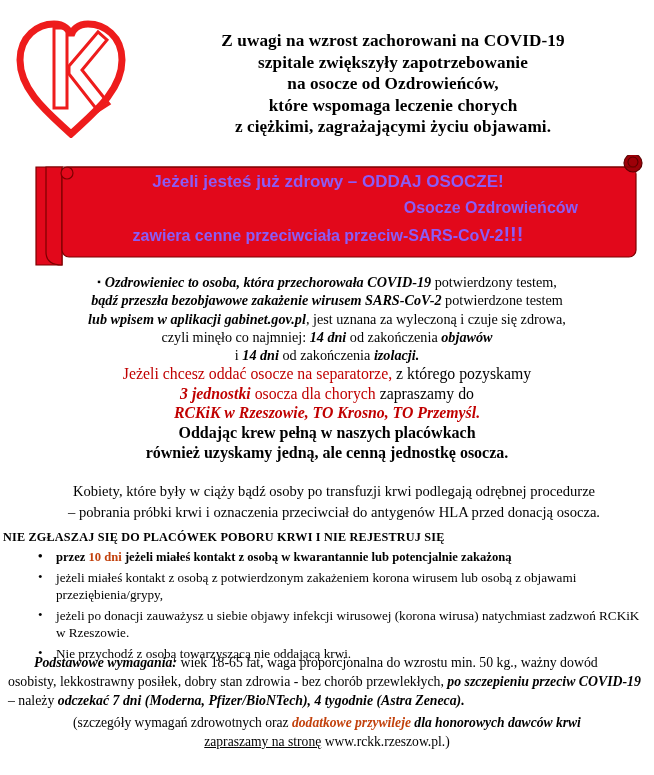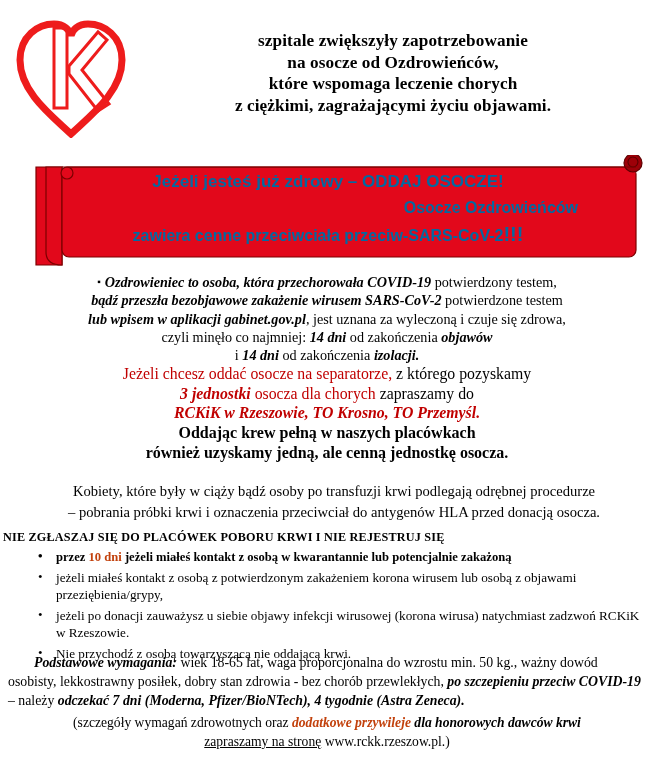--- a/index.html
+++ b/index.html
@@ -53,21 +53,21 @@
   .banner-svg {
     position: absolute;
     left: 0; top: 0;
   }
   .banner-text {
     position: absolute;
     left: 78px;
     top: 14px;
     width: 500px;
     text-align: center;
-    color: #0369a1;
+    color: #8b5cf6;
     font-family: "Liberation Sans", "DejaVu Sans", sans-serif;
     font-weight: bold;
     font-size: 16.5px;
     line-height: 26px;
   }
   .banner-text .l1 { font-size: 17px; }
   .banner-text .l2 { font-size: 16px; text-align: right; }
   .banner-text .l3 { font-size: 16px; }
   .bang { font-size: 20px; }
 
@@ -191,20 +191,21 @@
 
   <div class="logo">
     <svg width="118" height="122" viewBox="0 0 118 122" xmlns="http://www.w3.org/2000/svg">
       <path d="M59 118 C 40 100, 8 76, 8 44 C 8 20, 26 8, 42 8 C 52 8, 58 14, 59 20 C 60 14, 66 8, 76 8 C 92 8, 110 20, 110 44 C 110 76, 78 100, 59 118 Z" fill="none" stroke="#EE1C1C" stroke-width="7"></path>
       <path d="M42 12 L42 92 L55 92 L55 12 Z" fill="none" stroke="#EE1C1C" stroke-width="3"></path>
       <path d="M57 50 L86 16 L95 24 L70 54 L97 88 L86 95 L57 58 Z" fill="none" stroke="#EE1C1C" stroke-width="3"></path>
     </svg>
   </div>
 
   <div class="header-text">
+    <div>Z uwagi na wzrost zachorowani na COVID-19</div>
     <div>szpitale zwiększyły zapotrzebowanie</div>
     <div>na osocze od Ozdrowieńców,</div>
     <div>które wspomaga leczenie chorych</div>
     <div>z ciężkimi, zagrażającymi życiu objawami.</div>
   </div>
 </div>
 
 <div class="banner-wrap">
   <svg class="banner-svg" width="654" height="115" viewBox="0 0 654 115" xmlns="http://www.w3.org/2000/svg">
 

